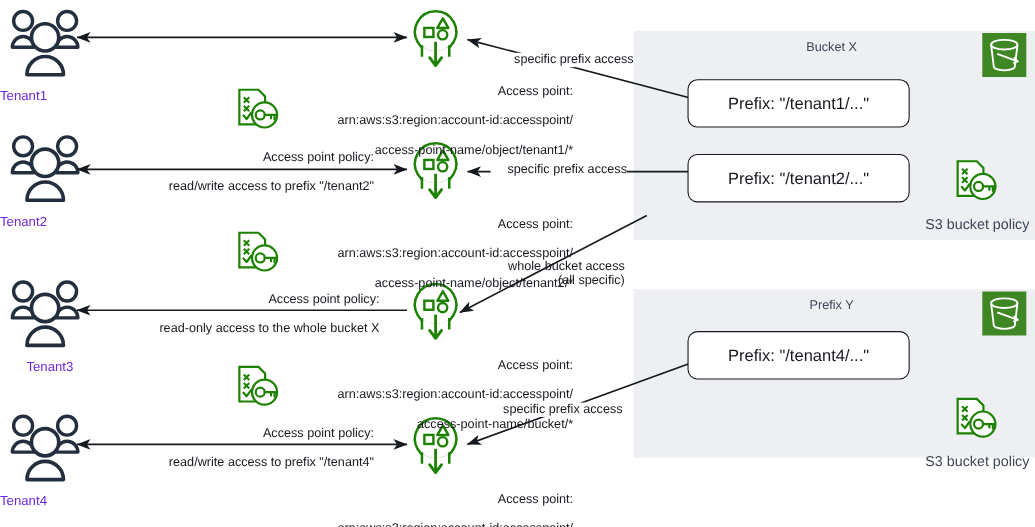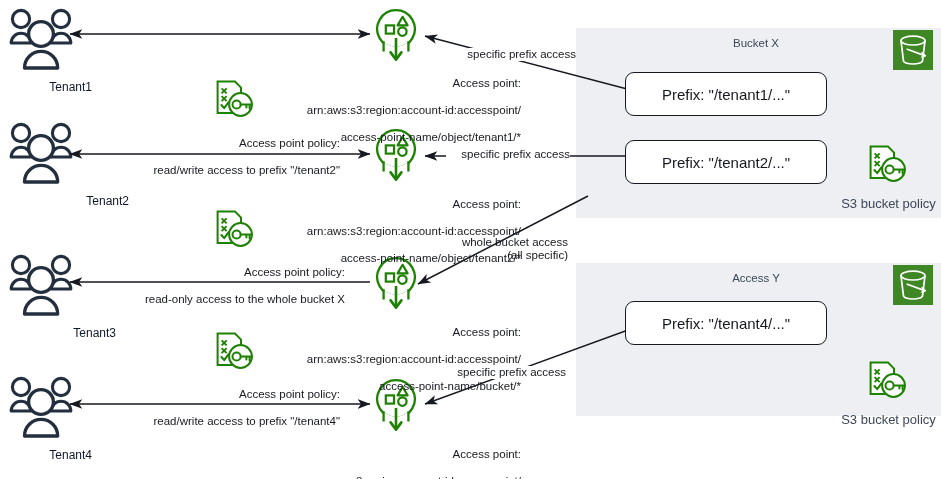--- a/index.html
+++ b/index.html
@@ -6,21 +6,21 @@
   body{width:941px;height:479px;position:relative;overflow:hidden;
        font-family:"Liberation Sans",sans-serif;color:#232f3e;}
   #canvas{position:absolute;inset:0;width:941px;height:479px;}
   .abs{position:absolute;}
   .bucket-panel{background:#edeff3;}
   .bucket-title{font-size:11.5px;color:#3d4756;text-align:center;}
   .prefix-box{background:#ffffff;border:1.6px solid #16191f;border-radius:9px;
      display:flex;align-items:center;justify-content:center;font-size:15px;color:#16191f;}
   .lbl{font-size:11.5px;color:#16191f;text-align:right;line-height:13.4px;white-space:pre-line;}
   .lbl-pol{font-size:11.5px;color:#16191f;text-align:right;line-height:13.4px;white-space:pre-line;}
-  .tenant-name{font-size:12px;color:#0f172a;text-align:right;}
+  .tenant-name{font-size:12px;color:#6d28d9;text-align:left;}
   .s3pol-cap{font-size:13px;color:#3d4756;text-align:center;}
   svg{overflow:visible;}
   .edge{stroke:#16191f;stroke-width:1.5;fill:none;}
 </style>
 </head>
 <body>
 
 <svg id="canvas" viewBox="0 0 941 479">
   <defs>
     <marker id="ah" markerWidth="9" markerHeight="9" refX="8.2" refY="3.2" orient="auto" markerUnits="strokeWidth">
@@ -126,21 +126,21 @@
   <line class="edge" x1="70" y1="282" x2="370" y2="282" marker-start="url(#ah-start)"></line>
   <line class="edge" x1="70" y1="404" x2="370" y2="404" marker-start="url(#ah-start)" marker-end="url(#ah)"></line>
 
   <line class="edge" x1="425" y1="36" x2="650" y2="95" marker-start="url(#ah-start)" marker-end="url(#ah)"></line>
   <line class="edge" x1="425" y1="156" x2="650" y2="156" marker-start="url(#ah-start)" marker-end="url(#ah)"></line>
   <line class="edge" x1="418" y1="284" x2="588" y2="196" marker-start="url(#ah-start)"></line>
   <line class="edge" x1="425" y1="404" x2="650" y2="322" marker-start="url(#ah-start)" marker-end="url(#ah)"></line>
 </svg>
 
 <div class="abs tenant-name" style="left:0px;top:80px;width:92px;">Tenant1</div>
-<div class="abs tenant-name" style="left:0px;top:194px;width:92px;padding-left:37px;">Tenant2</div>
+<div class="abs tenant-name" style="left:0px;top:194px;width:92px;">Tenant2</div>
 <div class="abs tenant-name" style="left:0px;top:326px;width:92px;margin-left:24px;">Tenant3</div>
 <div class="abs tenant-name" style="left:0px;top:448px;width:92px;">Tenant4</div>
 
 <div class="abs lbl" style="left:271px;top:64px;width:250px;">
   <div>Access point:</div>
   <div>arn:aws:s3:region:account-id:accesspoint/</div>
   <div>access-point-name/object/tenant1/*</div>
 </div>
 <div class="abs lbl" style="left:271px;top:185px;width:250px;">
   <div>Access point:</div>
@@ -171,20 +171,20 @@
   <div>read/write access to prefix "/tenant4"</div>
 </div>
 
 <div class="abs lbl" style="left:436px;top:48px;width:140px;background:#ffffff;">specific prefix access</div>
 <div class="abs lbl" style="left:446px;top:148px;width:124px;background:#ffffff;">specific prefix access</div>
 <div class="abs lbl" style="left:418px;top:236px;width:150px;">whole bucket access
 (all specific)</div>
 <div class="abs lbl" style="left:426px;top:366px;width:140px;background:#ffffff;">specific prefix access</div>
 
 <div class="abs bucket-title" style="left:626px;top:37px;width:260px;">Bucket X</div>
-<div class="abs bucket-title" style="left:626px;top:272px;width:260px;">Access Y</div>
+<div class="abs bucket-title" style="left:626px;top:272px;width:260px;">Prefix Y</div>
 
 <div class="abs prefix-box" style="left:625px;top:72px;width:200px;height:42px;">Prefix: "/tenant1/..."</div>
 <div class="abs prefix-box" style="left:625px;top:140px;width:200px;height:42px;">Prefix: "/tenant2/..."</div>
 <div class="abs prefix-box" style="left:625px;top:301px;width:200px;height:42px;">Prefix: "/tenant4/..."</div>
 
 <div class="abs s3pol-cap" style="left:836px;top:196px;width:105px;">S3 bucket policy</div>
 <div class="abs s3pol-cap" style="left:836px;top:412px;width:105px;">S3 bucket policy</div>
 
 </body></html>

